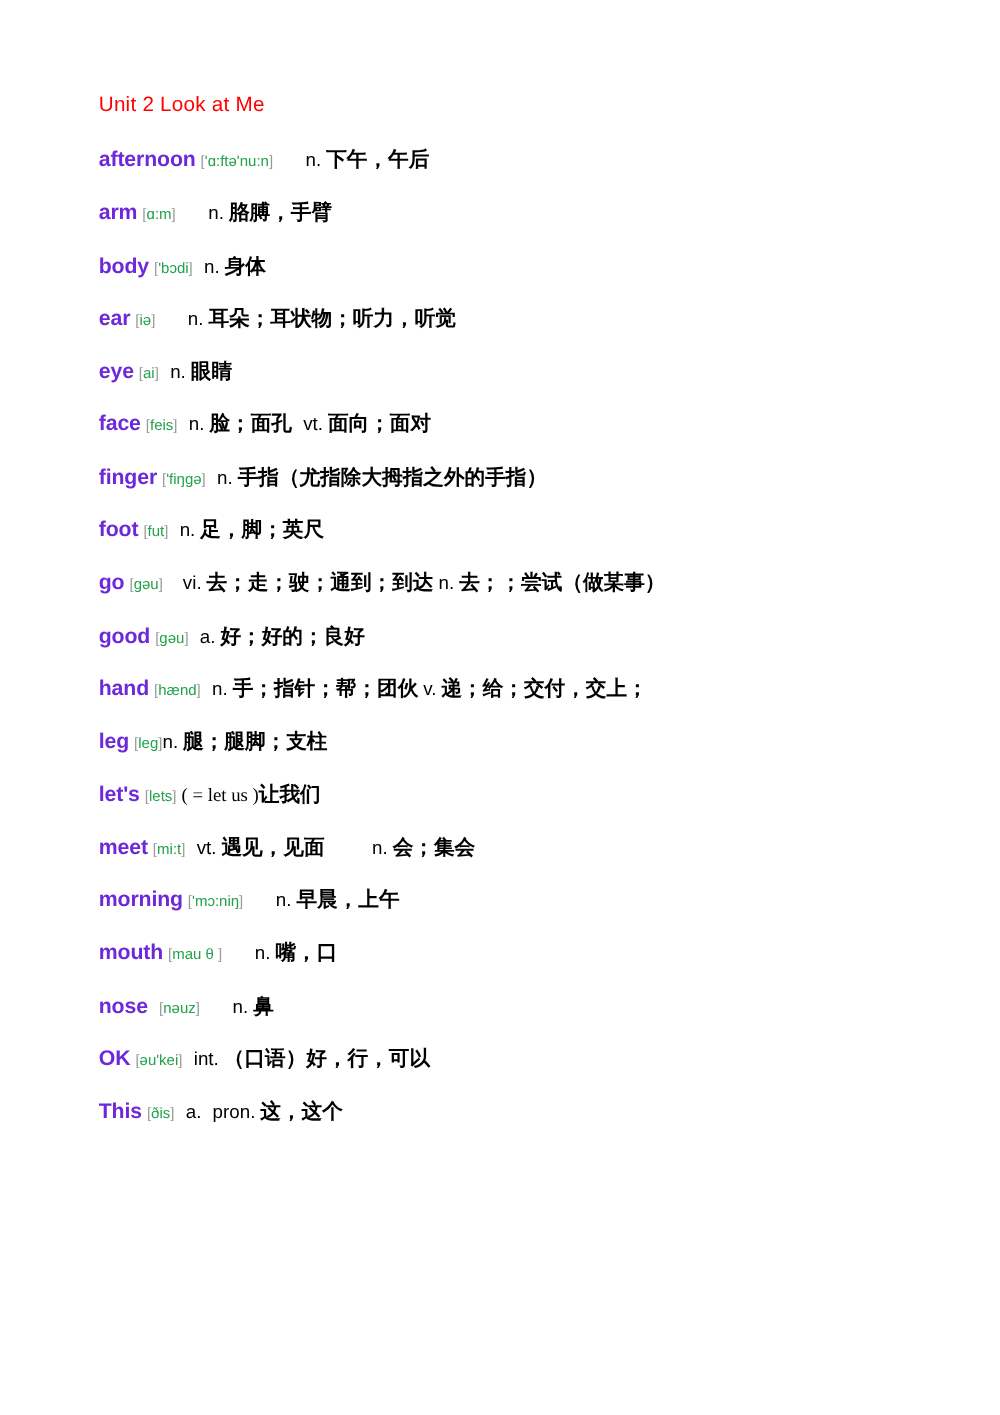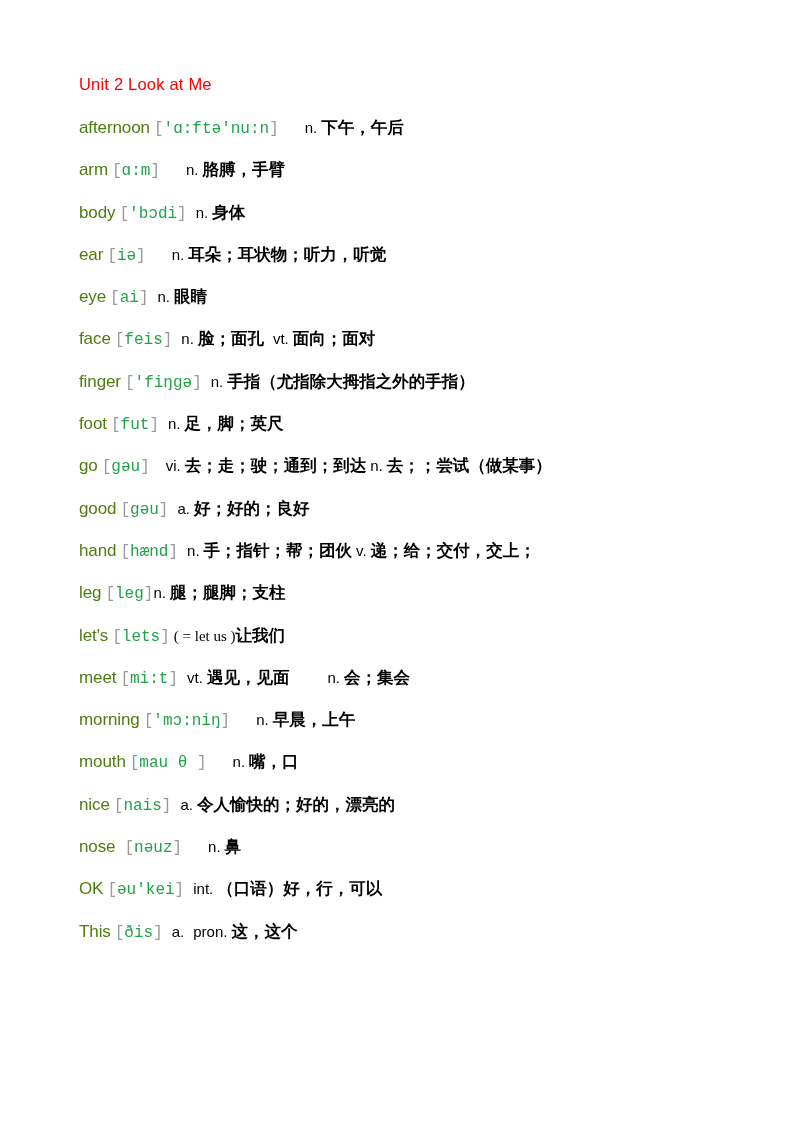--- a/index.html
+++ b/index.html
@@ -41,27 +41,27 @@
   }
   .entry {
     line-height: 24px;
     margin-bottom: 17.3px;
     white-space: nowrap;
     color: #000000;
   }
   .word {
     font-family: "Liberation Sans", sans-serif;
     font-size: 17px;
-    font-weight: normal;
-    color: #4d7c0f;
+    font-weight: bold;
+    color: #6d28d9;
     letter-spacing: -0.1px;
   }
   .phon {
-    font-family: Liberation Mono, monospace;
-    font-size: 16px;
+    font-family: Liberation Sans, sans-serif;
+    font-size: 12px;
     color: #999a99;
     letter-spacing: 0px;
   }
   .phon .ipa {
     color: #22a24a;
   }
   .pos {
     font-family: "Liberation Sans", sans-serif;
     font-size: 15px;
     color: #000000;
@@ -155,23 +155,20 @@
 
 
     <div class="entry">
       <span class="word">morning</span><span class="sp1"></span><span class="phon">[<span class="ipa">'mɔ:niŋ</span>]</span><span class="sp4"></span><span class="pos">n.</span><span class="sp1"></span><span class="cn b">早晨，上午</span>
     </div>
 
     <div class="entry">
       <span class="word">mouth</span><span class="sp1"></span><span class="phon">[<span class="ipa">mau θ </span>]</span><span class="sp4"></span><span class="pos">n.</span><span class="sp1"></span><span class="cn b">嘴，口</span>
     </div>
 
-    <div class="entry">
-      <span class="word">nice</span><span class="sp1"></span><span class="phon">[<span class="ipa">nais</span>]</span><span class="sp2"></span><span class="pos">a.</span><span class="sp1"></span><span class="cn">令人愉快的；</span><span class="cn b">好的</span><span class="cn">，漂亮的</span>
-    </div>
 
     <div class="entry">
       <span class="word">nose</span><span class="sp2"></span><span class="phon">[<span class="ipa">nəuz</span>]</span><span class="sp4"></span><span class="pos">n.</span><span class="sp1"></span><span class="cn b">鼻</span>
     </div>
 
     <div class="entry">
       <span class="word">OK</span><span class="sp1"></span><span class="phon">[<span class="ipa">əu'kei</span>]</span><span class="sp2"></span><span class="pos">int.</span><span class="sp1"></span><span class="cn">（口语）</span><span class="cn b">好，行，可以</span>
     </div>
 
     <div class="entry">

